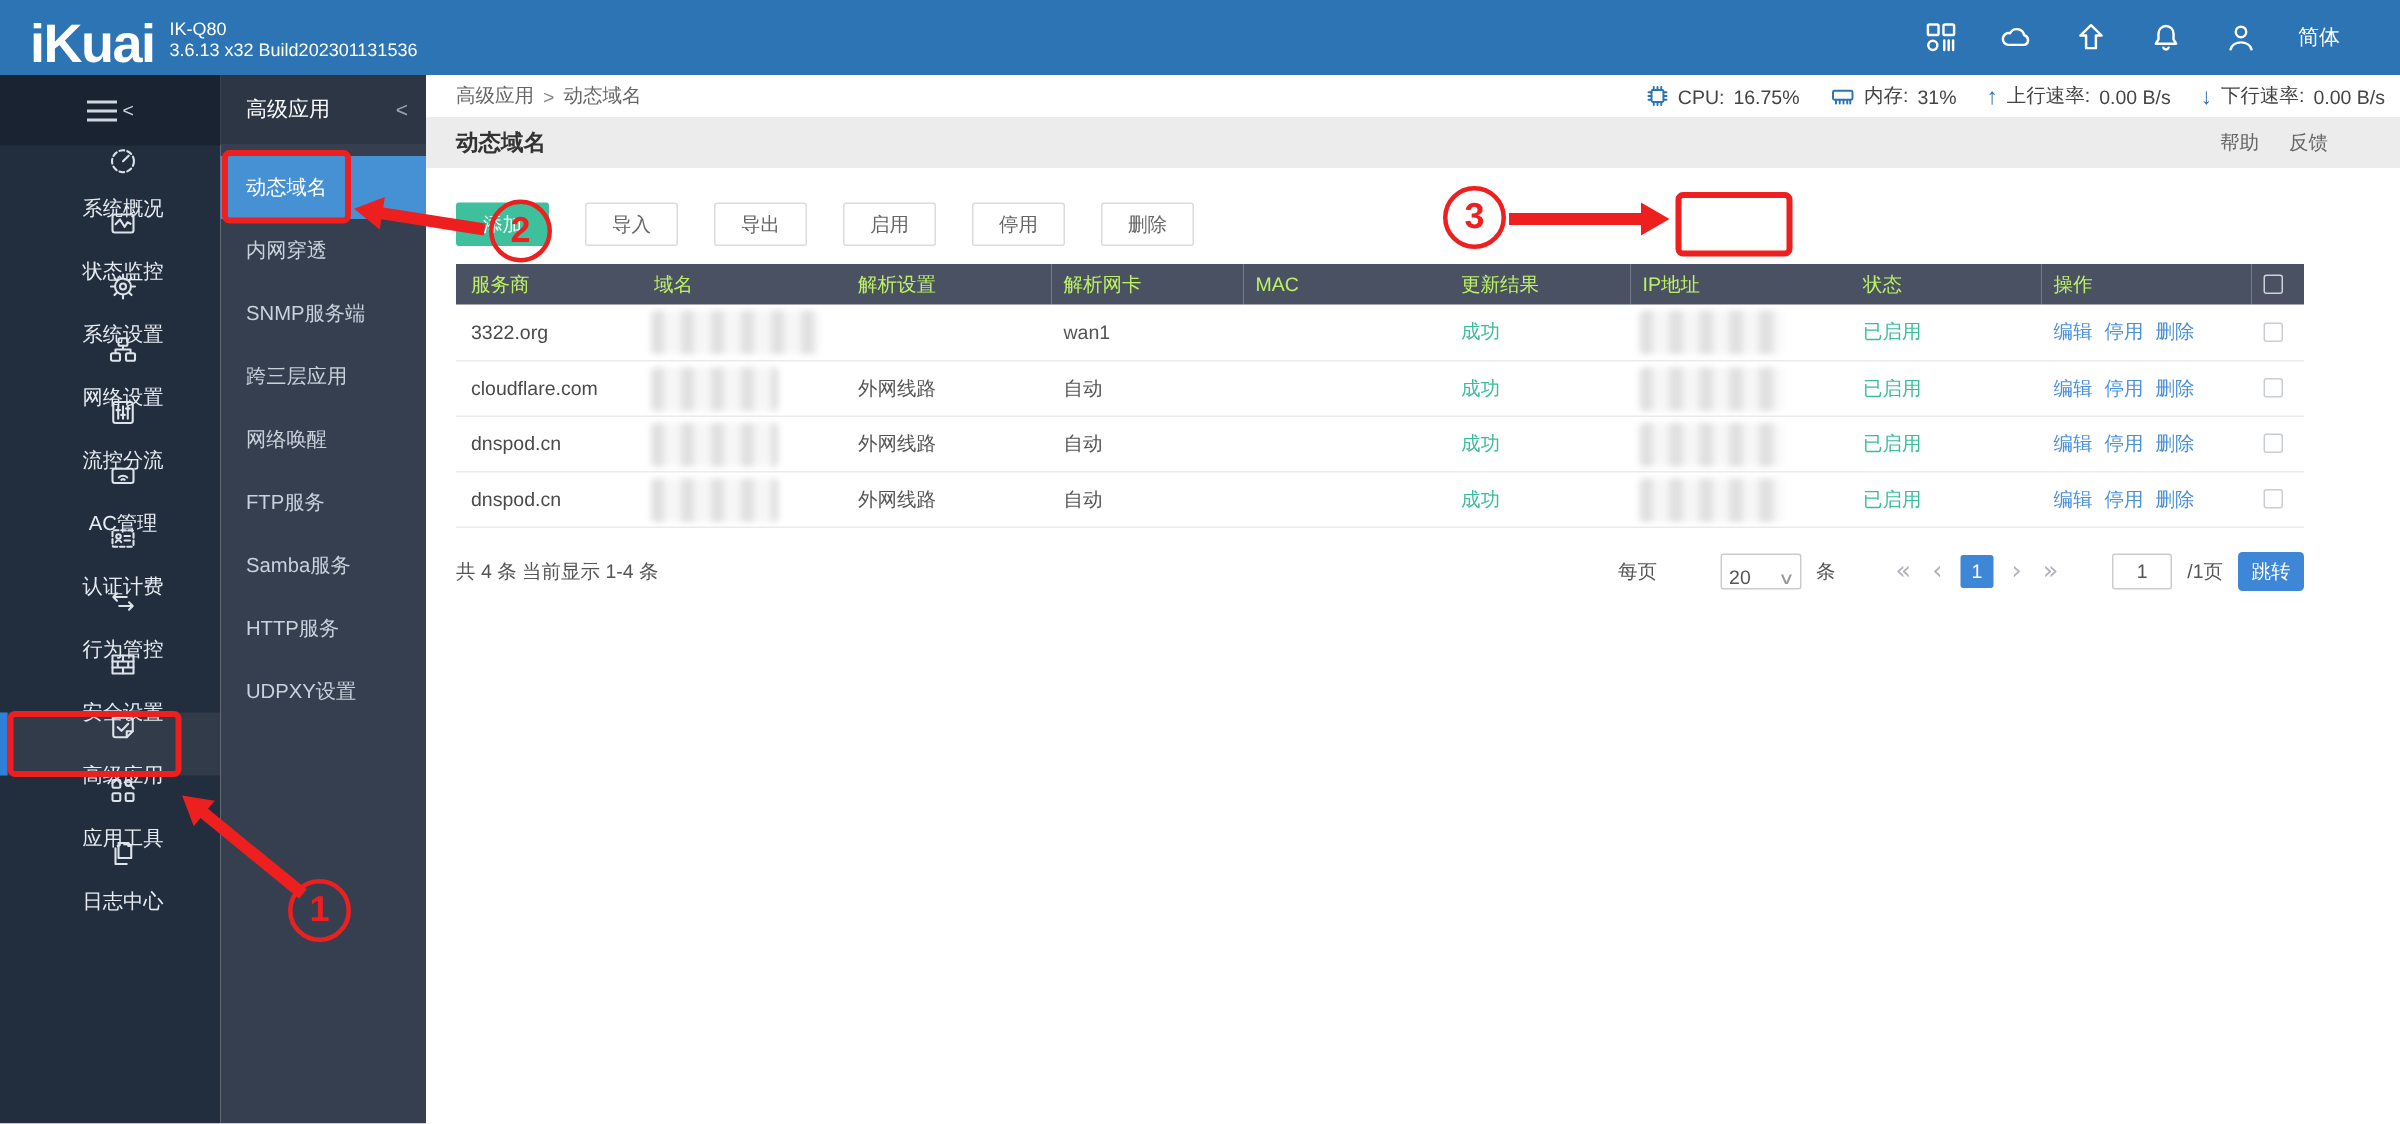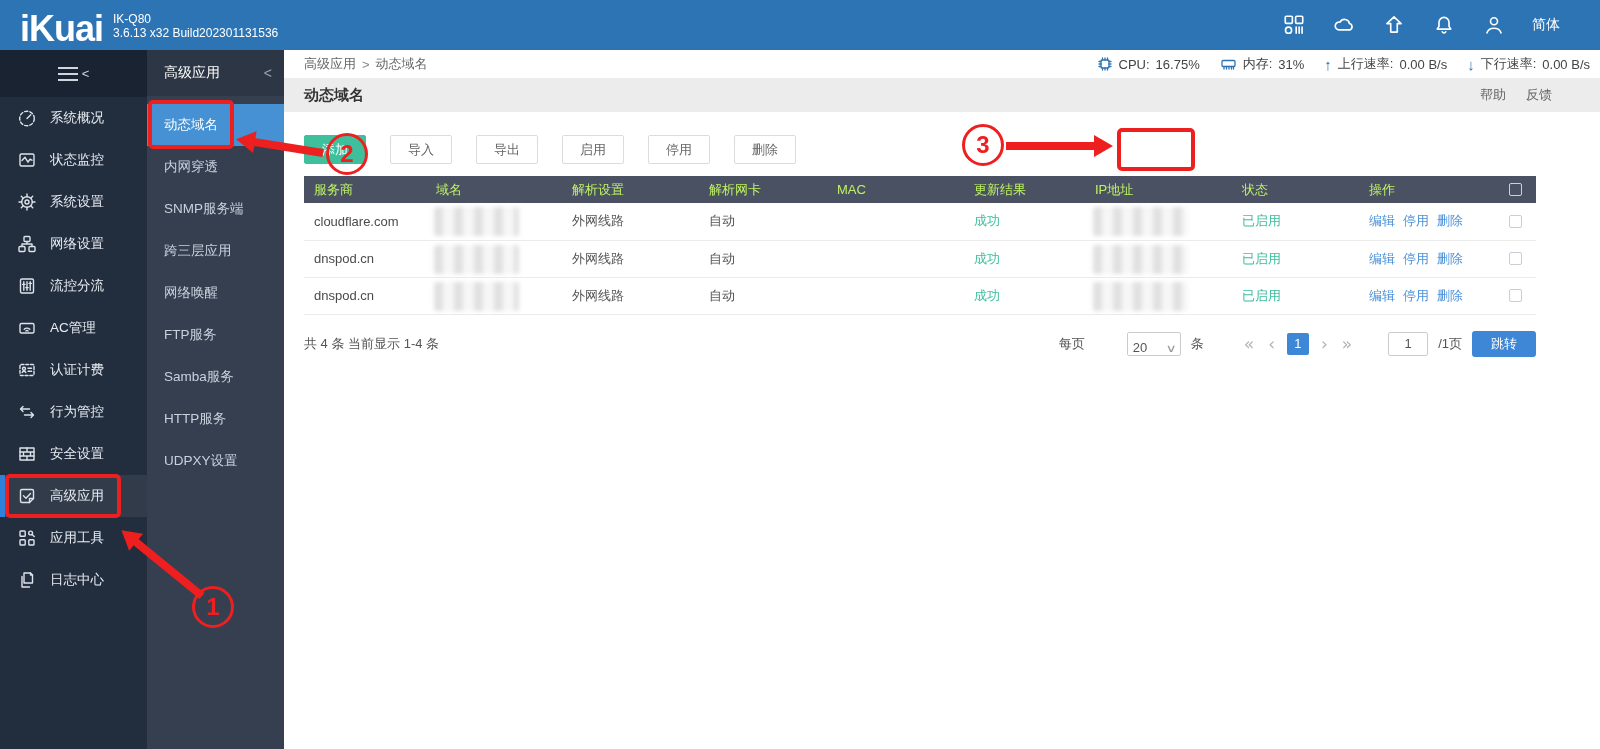--- a/index.html
+++ b/index.html
@@ -18,21 +18,21 @@
   .tb-icon svg { stroke:#fff; fill:none; stroke-width:1.5; stroke-linecap:round; stroke-linejoin:round; }
   .lang { font-size:14px; cursor:pointer; }
   
   .sidebar { position:absolute; left:0; top:50px; width:147px; height:699px; background:#222d3d; }
   .sidebar-top { height:47px; background:#1a2332; display:flex; align-items:center; justify-content:center; cursor:pointer; color:#cfd6e0; }
   .burger { display:flex; align-items:center; gap:4px; }
   .burger .bars { display:flex; flex-direction:column; gap:4px; }
   .burger .bars i { display:block; width:20px; height:2px; background:#cfd6e0; }
   .burger .lt { font-size:13px; color:#cfd6e0; }
   .side-item { height:42px; display:flex; align-items:center; padding-left:17px; gap:13px;
-    color:#e7ecf3; font-size:13.5px; cursor:pointer; position:relative; }
+    color:#e7ecf3; font-size:13.5px; cursor:pointer; position:relative;flex-direction:column; }
   .side-item svg { stroke:#dde3ea; fill:none; stroke-width:1.4; stroke-linecap:round; stroke-linejoin:round; flex:0 0 auto; }
   .side-item.active { background:rgba(255,255,255,.07); }
   .side-item.active::before { content:""; position:absolute; left:0; top:0; width:5px; height:100%; background:#2f80d9; }
   
   .submenu { position:absolute; left:147px; top:50px; width:137px; height:699px; background:#353f4f; }
   .submenu-head { height:46px; background:#2c3645; display:flex; align-items:center;
     padding:0 12px 0 17px; color:#fff; font-size:14px; }
   .submenu-head .col { margin-left:auto; color:#9aa5b4; font-size:14px; cursor:pointer; }
   .sub-list { padding-top:8px; }
   .sub-item { height:42px; display:flex; align-items:center; padding-left:17px;
@@ -75,21 +75,21 @@
   .pagerow { margin-top:16px; display:flex; align-items:center; font-size:13px; color:#555; }
   .pager { margin-left:auto; display:flex; align-items:center; gap:10px; }
   .fake-select { width:54px; height:24px; border:1px solid #ccc; border-radius:2px; display:flex;
     align-items:flex-end; padding:0 5px; cursor:pointer; background:#fff;margin-left:32px; }
   .fake-select .chev { margin-left:auto; color:#999; font-size:11px; transform:scaleX(1.4); }
   .nav-glyph { color:#b0b4ba; font-size:17px; cursor:pointer; padding:0 2px; font-family:"DejaVu Sans",sans-serif; }
   .cur-page { width:22px; height:22px; background:#3e86d6; color:#fff; border-radius:2px;
     display:flex; align-items:center; justify-content:center; font-size:13px; cursor:pointer; }
   .jump-input { width:40px; height:24px; border:1px solid #ccc; border-radius:2px; text-align:center;
     font-size:13px; color:#555; font-family:inherit; }
-  .jump-btn { width:64px; height:26px; background:#3e86d6; color:#fff; border:none; border-radius:3px;
+  .jump-btn { width:44px; height:26px; background:#3e86d6; color:#fff; border:none; border-radius:3px;
     font-size:13px; cursor:pointer; font-family:inherit; }
   
   .ann { position:absolute; z-index:50; }
   .ann-box { border:4px solid #ee1f1f; border-radius:5px; background:transparent; }
   .ann-circle { width:42px; height:42px; border:3px solid #ee1f1f; border-radius:50%;
     color:#ee1f1f; font-size:24px; font-weight:700; display:flex; align-items:center; justify-content:center; }
   .ann-arrow { height:22px; transform-origin:left center; }
   .ann-arrow .shaft { position:absolute; left:0; top:7px; height:8px; background:#ee1f1f; width:calc(100% - 18px); }
   .ann-arrow .head { position:absolute; right:0; top:0; width:0; height:0;
     border-left:19px solid #ee1f1f; border-top:11px solid transparent; border-bottom:11px solid transparent; }
@@ -341,20 +341,40 @@
           <th>IP地址</th>
           <th>状态</th>
           <th>操作</th>
           <th>
               <div class="cb"></div>
             </th>
         </tr>
       </thead>
       <tbody>
         <tr>
+          <td>3322.org</td>
+          <td>
+              <div class="blur-patch bp-w112"></div>
+            </td>
+          <td></td>
+          <td>wan1</td>
+          <td></td>
+          <td class="green-text">成功</td>
+          <td>
+              <div class="blur-patch bp-w95"></div>
+            </td>
+          <td class="green-text">已启用</td>
+          <td class="op">
+            <a>编辑</a><a>停用</a><a>删除</a>
+          </td>
+          <td>
+              <div class="cb"></div>
+            </td>
+        </tr>
+        <tr>
           <td>cloudflare.com</td>
           <td>
               <div class="blur-patch bp-w85"></div>
             </td>
           <td>外网线路</td>
           <td>自动</td>
           <td></td>
           <td class="green-text">成功</td>
           <td>
               <div class="blur-patch bp-w95"></div>

